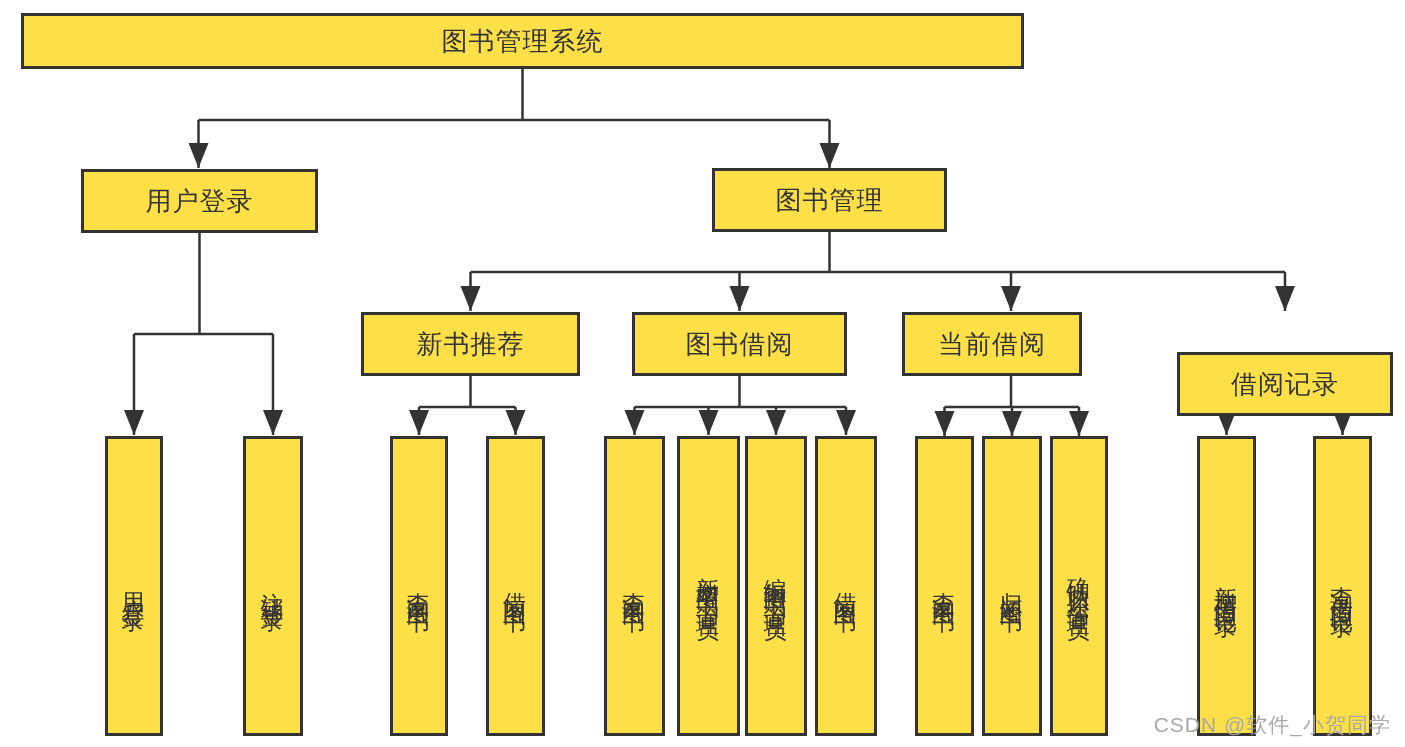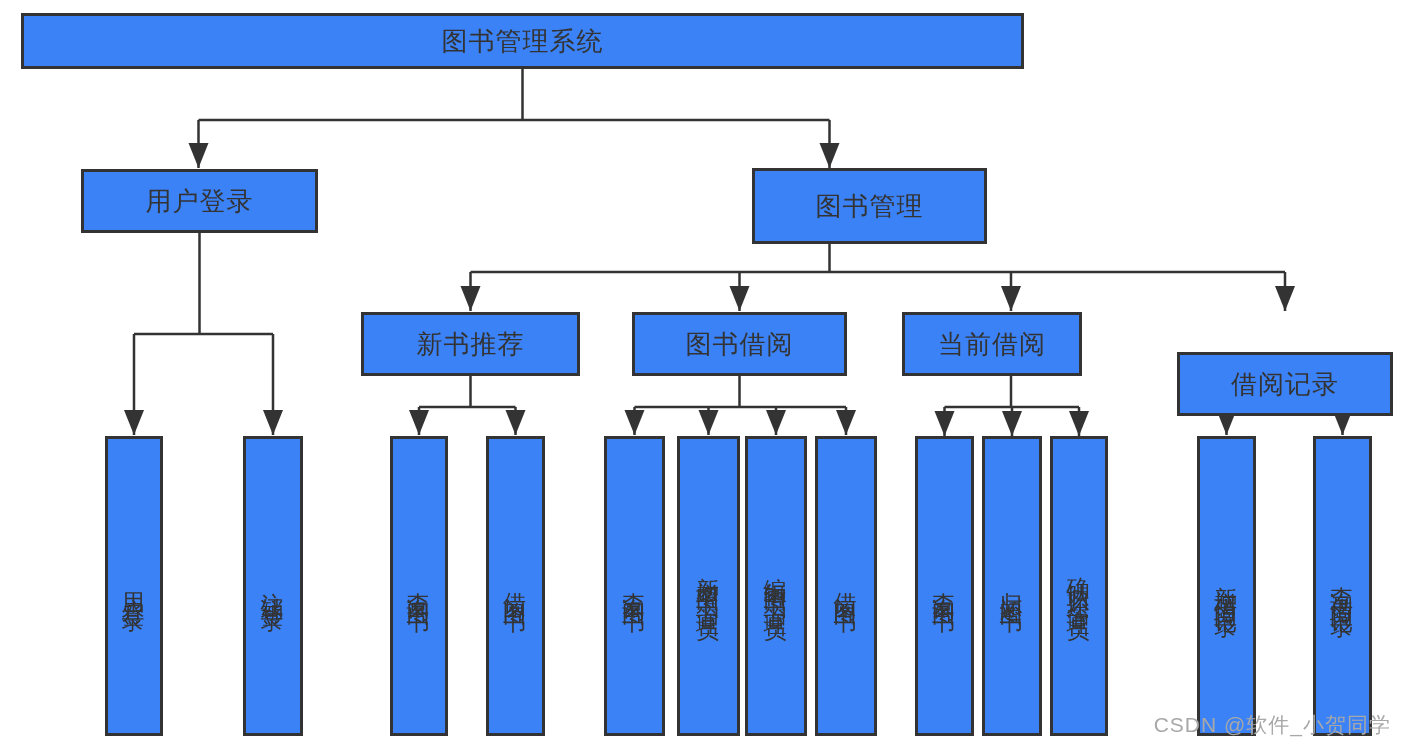--- a/index.html
+++ b/index.html
@@ -20,33 +20,33 @@
     stroke:var(--line-color,#333);
     stroke-width:2.5;
   }
   svg.connectors polygon {
     fill:var(--line-color,#333);
     stroke:none;
   }
   .node {
     position:absolute;
     box-sizing:border-box;
-    background:#3b82f6;
+    background:#fde047;
     border:3px solid var(--line-color,#333);
     display:flex;
     align-items:center;
     justify-content:center;
     color:var(--text-color,#333);
     font-size:26px;
     letter-spacing:1px;
     white-space:nowrap;
   }
   .node.root  { left:21px;  top:13px;  width:1003px; height:56px; }
   .node.lvl2a { left:81px;  top:169px; width:237px;  height:64px; }
-  .node.lvl2b { left:752px; top:168px; width:235px;  height:76px; }
+  .node.lvl2b { left:712px; top:168px; width:235px;  height:64px; }
   .node.lvl3  { top:312px; height:64px; }
   .node.leaf {
     top:436px; height:300px;
     writing-mode:vertical-rl;
     text-orientation:mixed;
     font-size:23px;
     letter-spacing:6px;
     white-space:normal;
   }
   .watermark {

